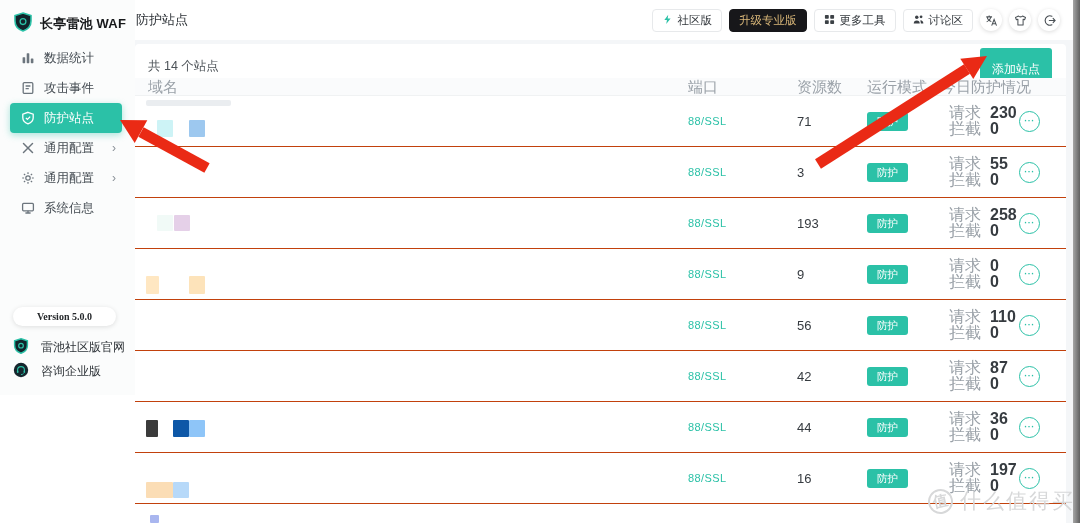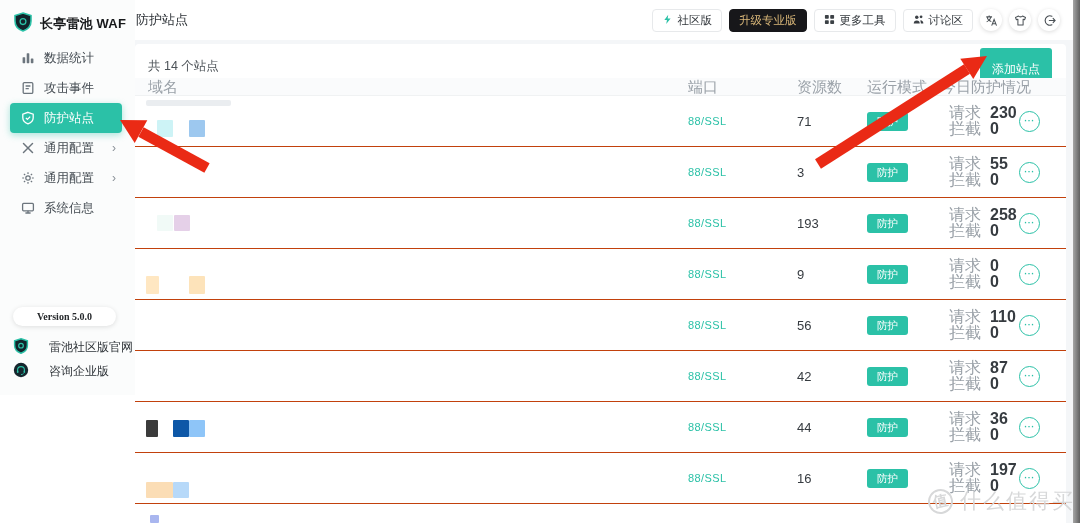--- a/index.html
+++ b/index.html
@@ -14,21 +14,21 @@
   .brand { display:flex; align-items:center; gap:7px; padding:12px 0 0 13px; }
   .brand-title { font-size:13px; font-weight:bold; color:#17191b; letter-spacing:.2px; }
   .nav { margin-top:7px; }
   .nav-item { height:30px; margin:0 13px 0 10px; border-radius:4px; display:flex; align-items:center; gap:9px; padding:0 6px 0 11px; color:#434a51; font-size:12.5px; cursor:pointer; }
   .nav-item .icon { width:14px; height:14px; color:#6c757d; display:flex; align-items:center; }
   .nav-item.active { background:var(--accent); color:#fff; box-shadow:0 2px 7px rgba(43,193,167,.4); }
   .nav-item.active .icon { color:#fff; }
   .chev { margin-left:auto; color:#8a9198; font-size:12px; line-height:1; }
   .sidebar-footer { margin-top:auto; padding:0 0 12px 13px; }
   .version-pill { background:#fff; border-radius:10px; box-shadow:0 1px 5px rgba(0,0,0,.12); font-family:Liberation Serif, serif; font-weight:bold; font-size:10px; color:#25282b; width:103px; text-align:center; padding:4px 0; margin-bottom:9px; }
-  .footer-link { display:flex; align-items:center; gap:20px; font-size:12px; color:#2d3237; height:24px; cursor:pointer; }
+  .footer-link { display:flex; align-items:center; gap:12px; font-size:12px; color:#2d3237; height:24px; cursor:pointer; }
 
   
   .main { position:absolute; left:135px; top:0; right:0; height:523px; }
   .topbar { height:40px; background:#fff; display:flex; align-items:center; padding:0 20px 0 1px; }
   .page-title { font-size:13px; color:#2c3136; }
   .topbar-right { margin-left:auto; display:flex; align-items:center; gap:7px; }
   .pill { height:23px; display:flex; align-items:center; gap:5px; padding:0 9px; border:1px solid #e7e9eb; border-radius:4px; background:#fff; font-size:11.5px; color:#33383d; cursor:pointer; white-space:nowrap; }
   .pill.dark { background:#17171a; border-color:#17171a; color:#d8b678; }
   .circle-btn { width:22px; height:22px; border-radius:50%; background:#fff; box-shadow:0 1px 4px rgba(0,0,0,.14); display:flex; align-items:center; justify-content:center; color:#4b5156; cursor:pointer; }
 

